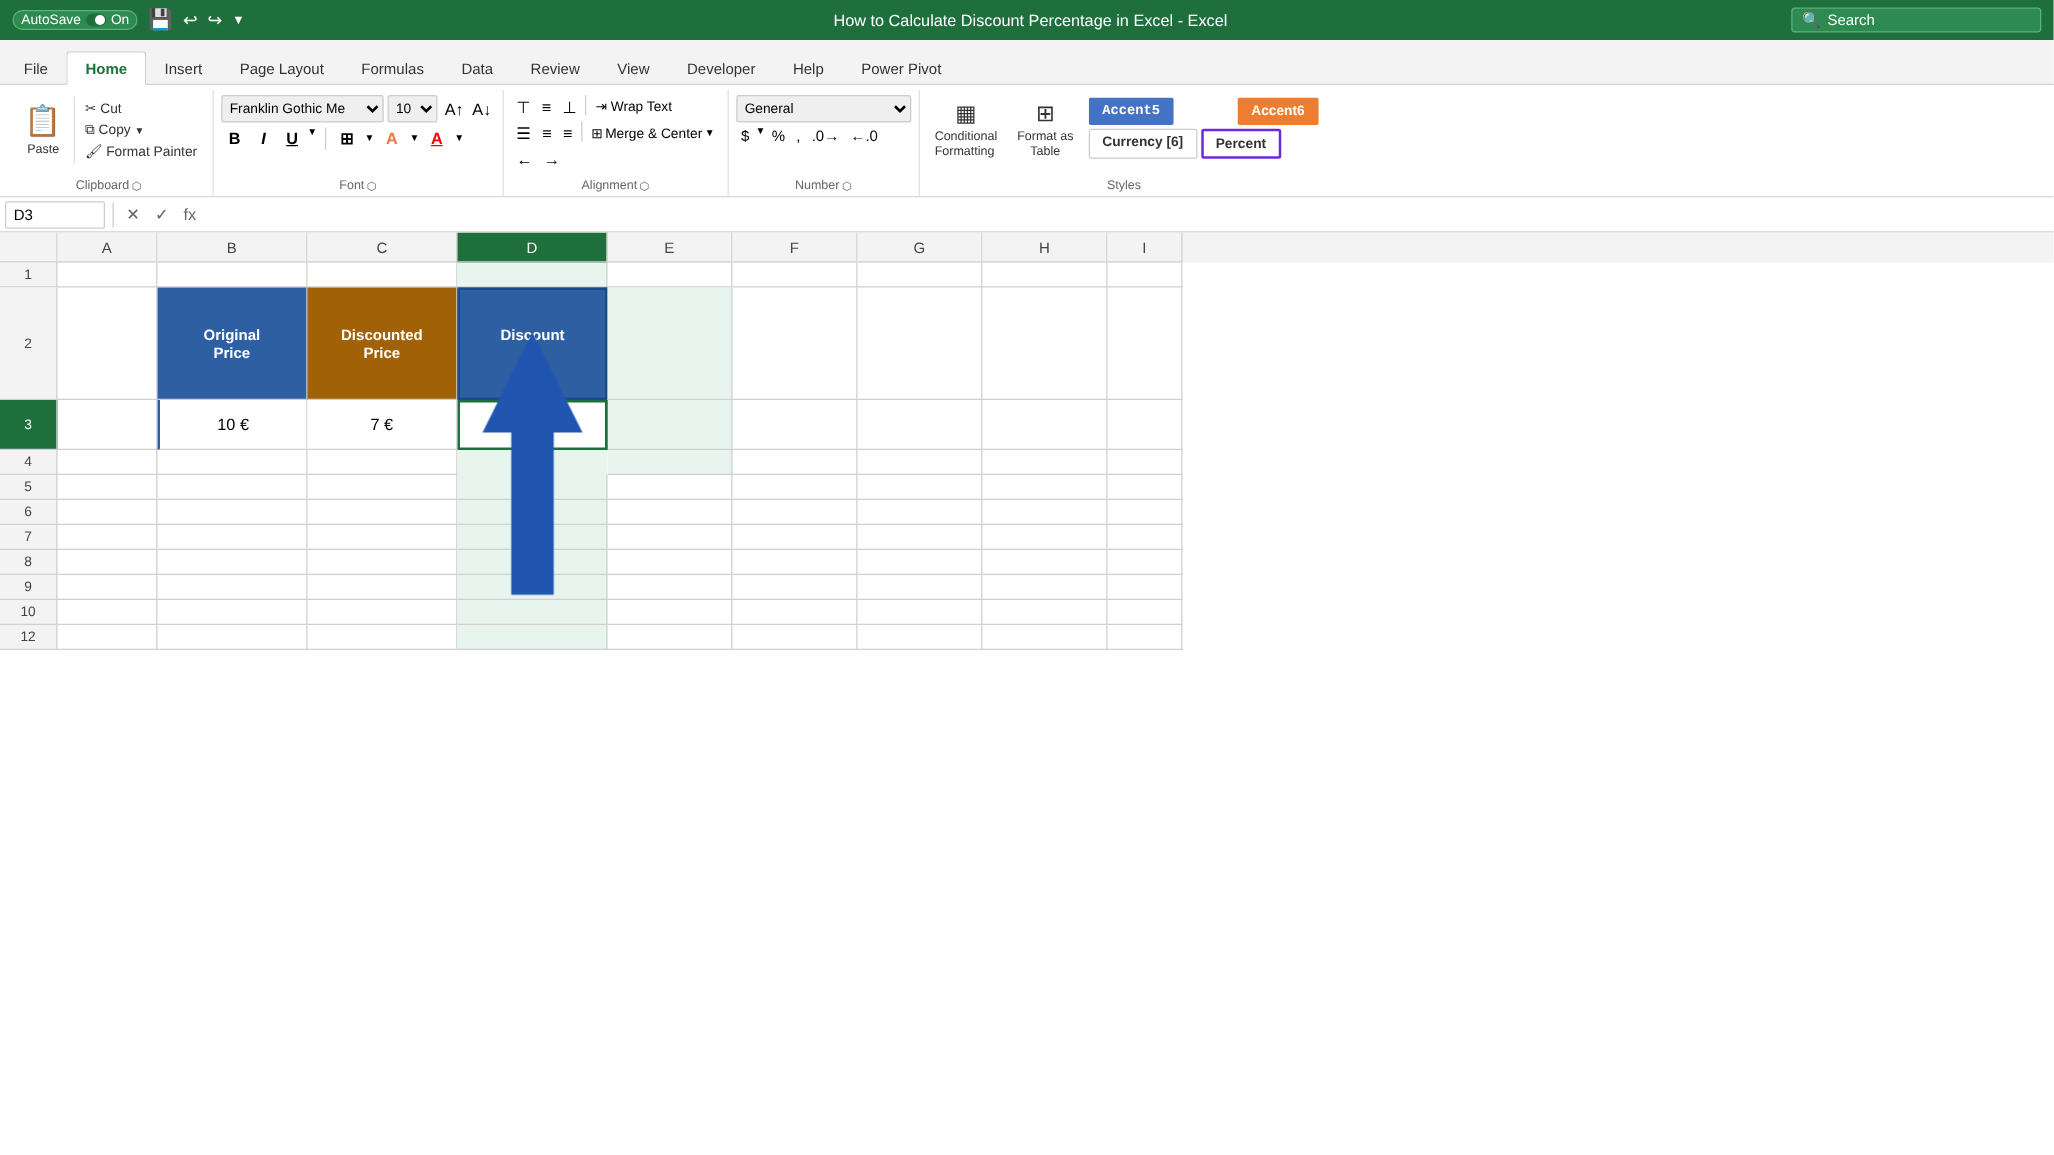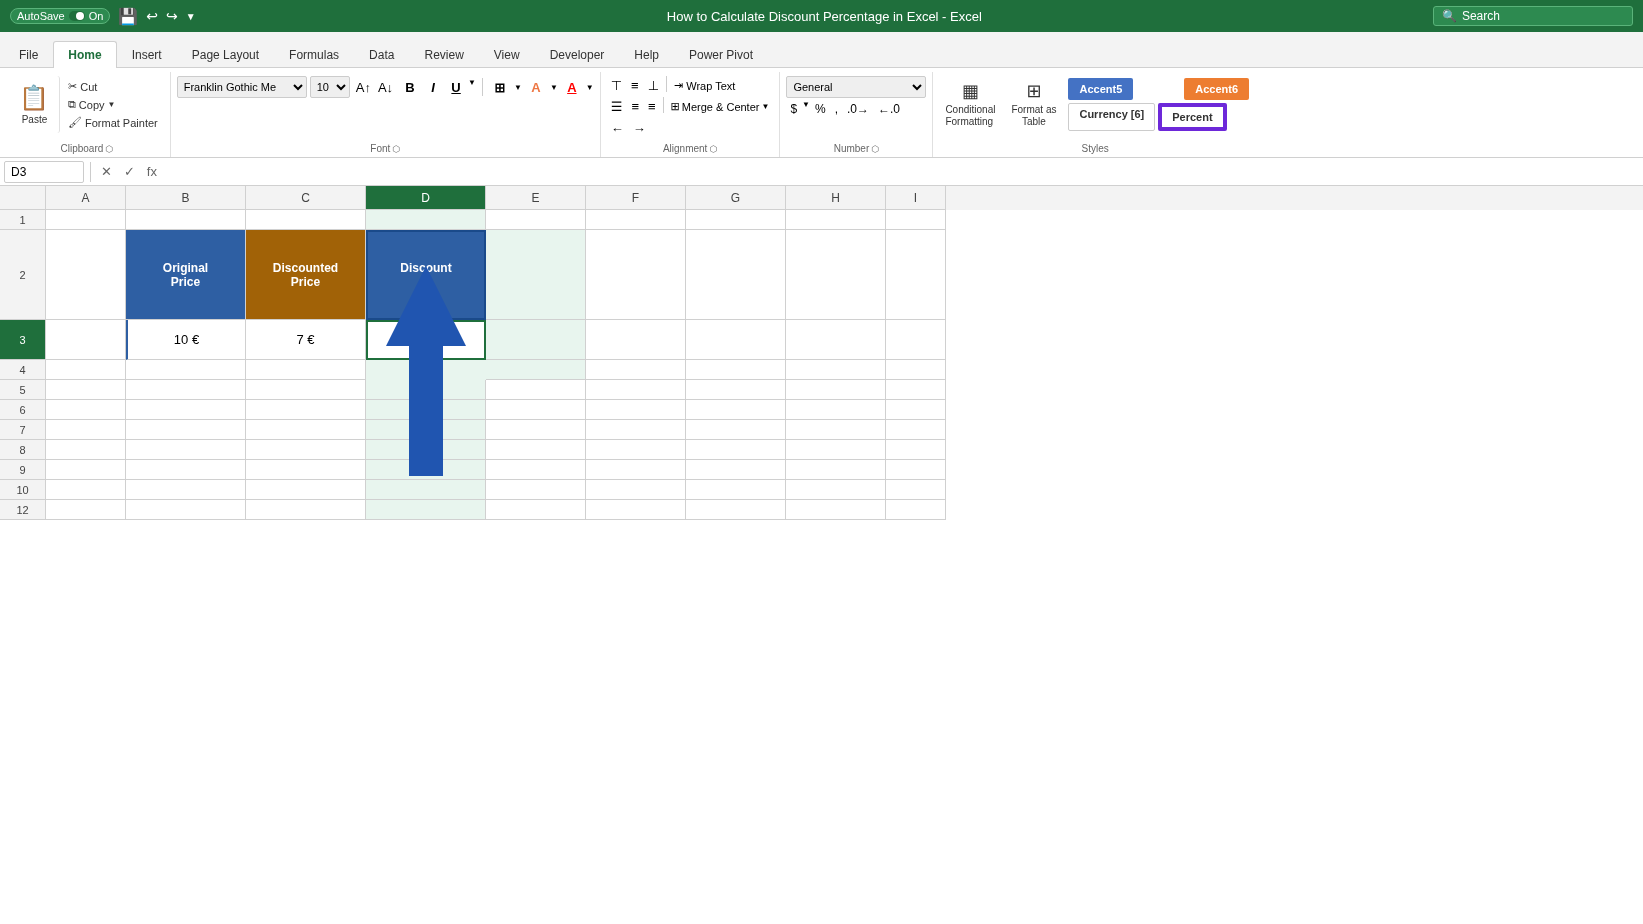--- a/index.html
+++ b/index.html
@@ -142,21 +142,21 @@
       border-radius: 3px;
       font-size: 10px;
       color: #333;
       gap: 2px;
       border-right: 1px solid #e0e0e0;
       min-width: 50px;
     }
     .small-btns { display: flex; flex-direction: column; gap: 1px; padding: 2px; }
 
     
-    .font-controls { display: flex; flex-direction: row; gap: 3px; }
+    .font-controls { display: flex; flex-direction: column; gap: 3px; }
     .font-row1, .font-row2 { display: flex; align-items: center; gap: 3px; }
     select.font-select {
       border: 1px solid #ccc;
       border-radius: 2px;
       padding: 1px 2px;
       font-size: 11px;
       width: 130px;
       height: 22px;
     }
     select.size-select {
@@ -244,24 +244,24 @@
       border-radius: 2px;
     }
     .style-cell {
       padding: 4px 10px;
       border-radius: 2px;
       font-size: 11px;
       cursor: pointer;
       font-weight: 600;
       border: 1px solid transparent;
     }
-    .style-accent5 { background: #4472c4; color: white; }
+    .style-accent5 { background: #4472c4; color: white; font-family: Liberation Mono, monospace; }
     .style-accent6 { background: #ed7d31; color: white; margin-left: 48px; }
     .style-currency { background: white; color: #333; border: 1px solid #ccc; }
-    .style-percent { background: white; color: #333; border: 4px solid #6d28d9; }
+    .style-percent { background: white; color: #333; border: 2px solid #6d28d9; }
 
     
     .formula-bar {
       display: flex;
       align-items: center;
       border-bottom: 1px solid #d0d0d0;
       height: 28px;
       padding: 0 4px;
       gap: 4px;
       background: white;

